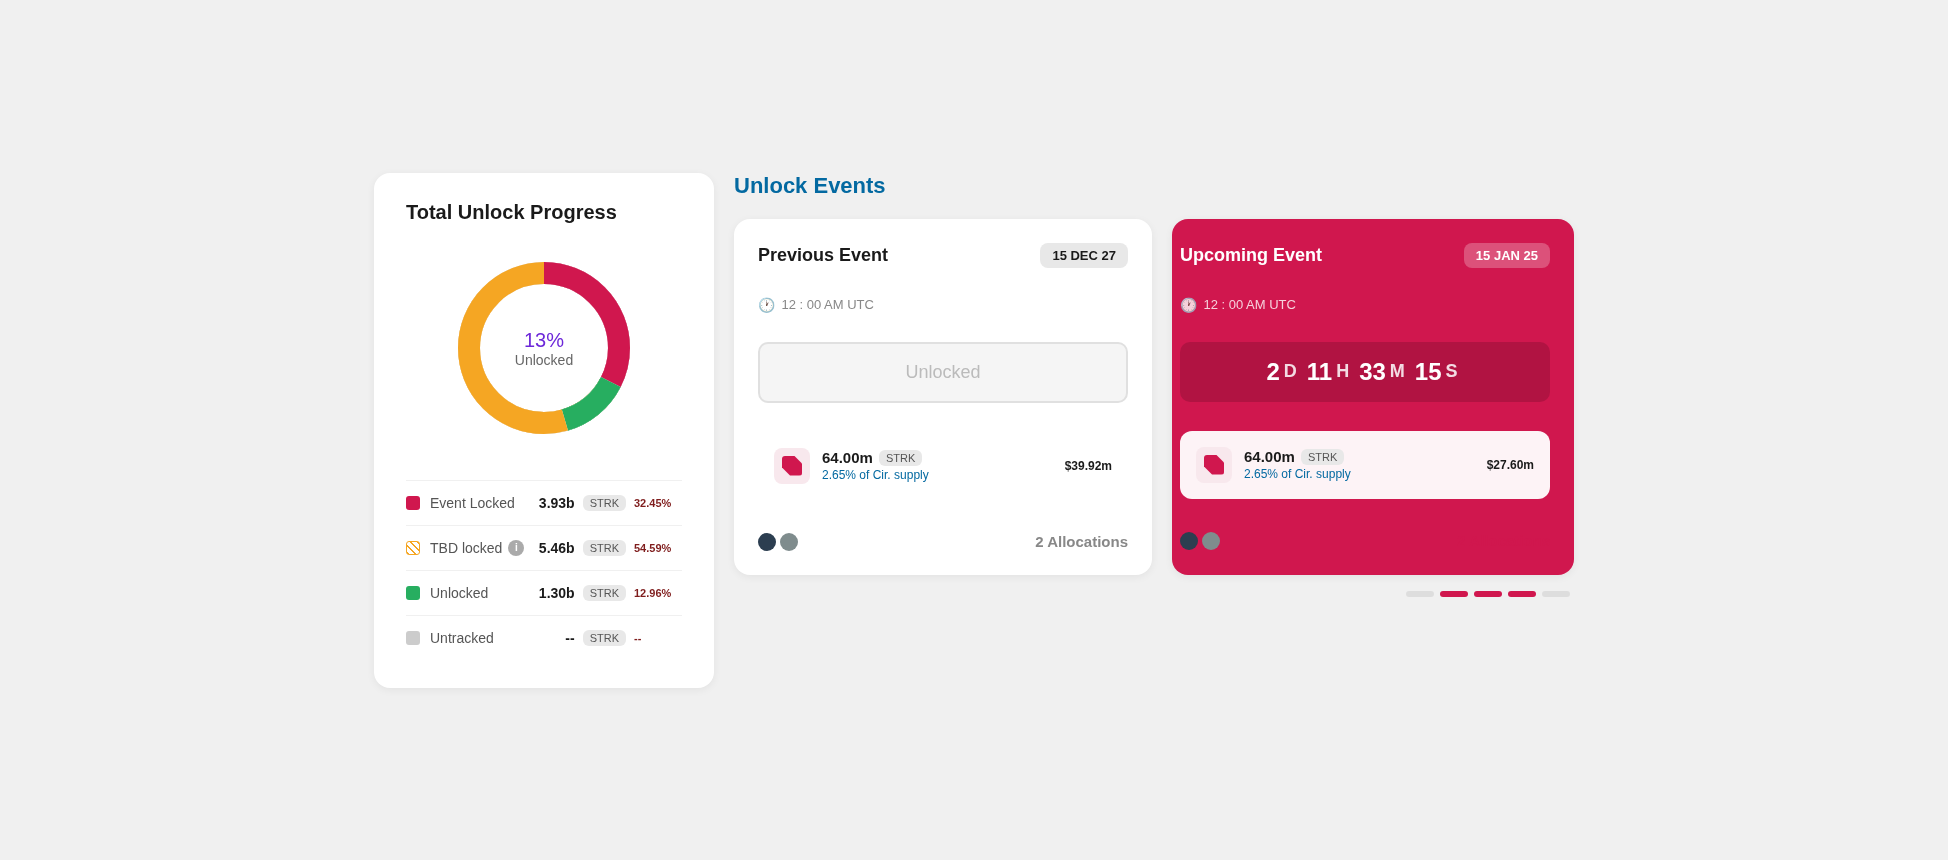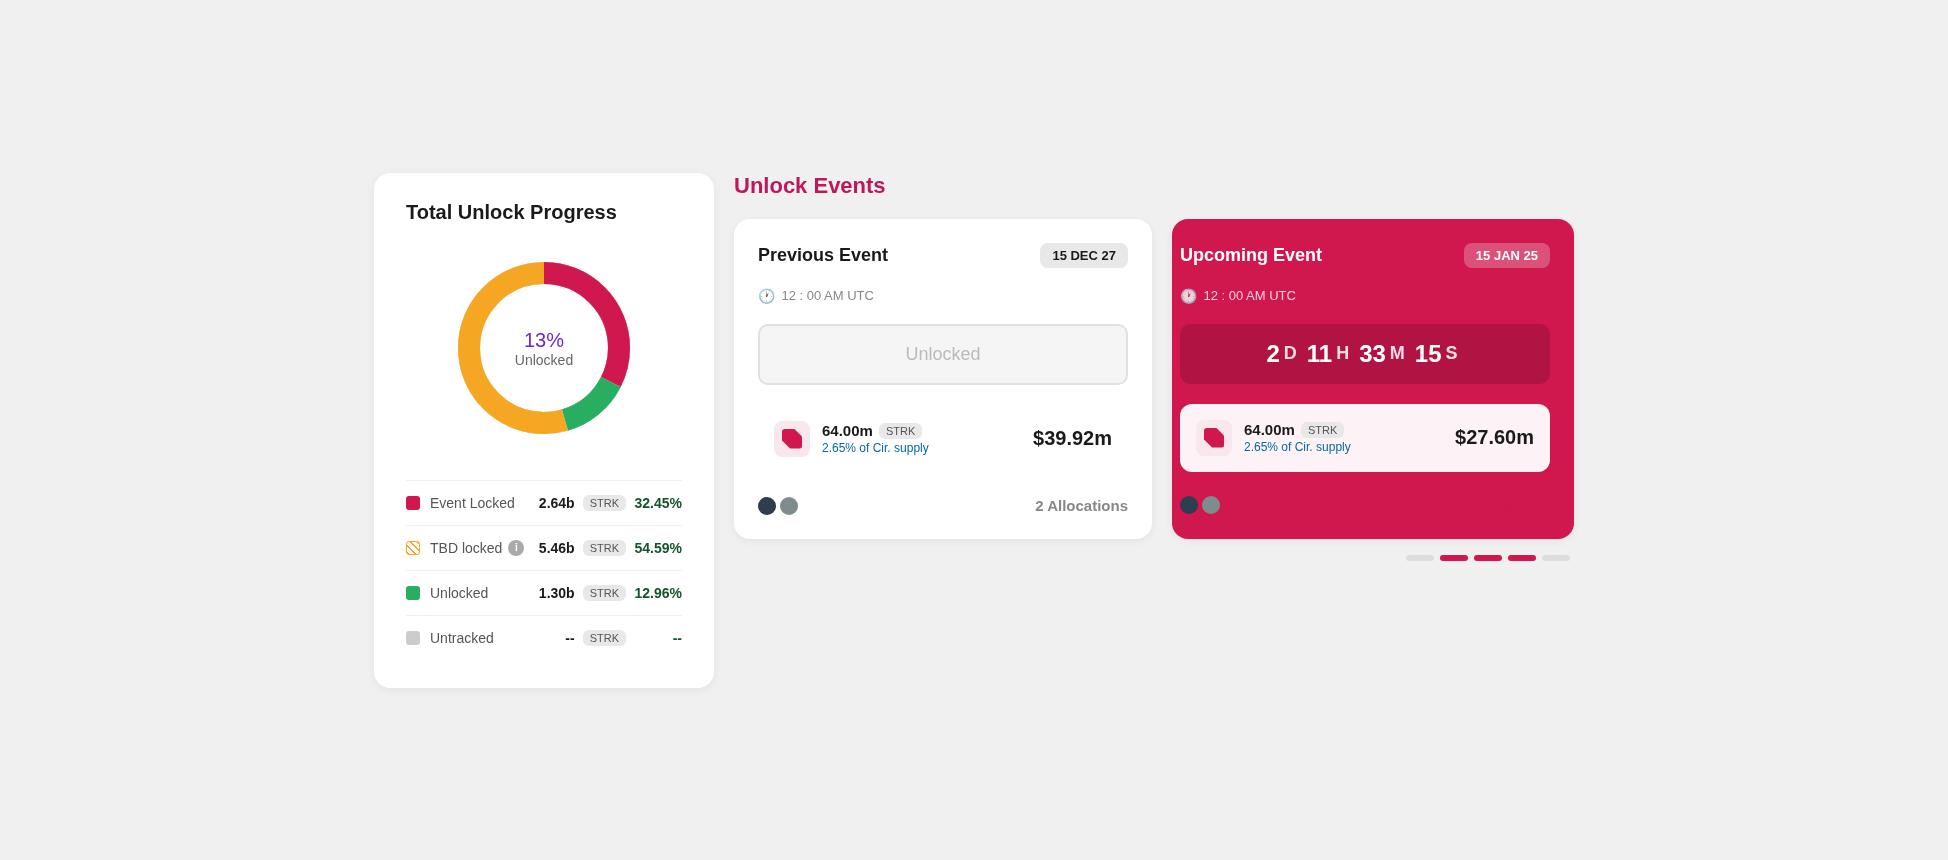--- a/index.html
+++ b/index.html
@@ -131,52 +131,52 @@
     .strk-badge {
       background: #e8e8e8;
       border-radius: 6px;
       padding: 2px 7px;
       font-size: 11px;
       font-weight: 400;
       color: #555;
       margin-right: 8px;
     }
     .legend-pct {
-      font-size: 14px;
+      font-size: 11px;
       font-weight: 600;
-      color: #14532d;
+      color: #7f1d1d;
       min-width: 48px;
-      text-align: right;
+      text-align: left;
     }
 
     
     .right-panel {
       flex: 1;
     }
     .right-panel-title {
       font-size: 22px;
       font-weight: 700;
-      color: #be185d;
+      color: #0369a1;
       margin-bottom: 20px;
     }
     .events-row {
       display: flex;
       gap: 20px;
     }
 
     
     .event-card {
       flex: 1;
       background: #fff;
       border-radius: 16px;
       padding: 24px;
       box-shadow: 0 2px 8px rgba(0,0,0,0.06);
       display: flex;
       flex-direction: column;
-      gap: 20px;
+      gap: 29px;
     }
     .event-card.upcoming {
       background: #d0174e;
       color: #fff;
       border: none;
       padding-left: 8px;
     }
     .event-header {
       display: flex;
       align-items: center;
@@ -291,21 +291,21 @@
       font-size: 15px;
       font-weight: 700;
       color: #1a1a1a;
     }
     .token-supply {
       font-size: 12px;
       color: #0369a1;
       margin-top: 2px;
     }
     .token-usd {
-      font-size: 20px;
+      font-size: 12px;
       font-weight: 700;
       color: #1a1a1a;
       margin-left: auto;
     }
 
     
     .allocations-row {
       display: flex;
       align-items: center;
       justify-content: space-between;
@@ -387,21 +387,21 @@
           <span class="donut-percent">13%</span>
           <span class="donut-label">Unlocked</span>
         </div>
       </div>
     </div>
 
     <ul class="legend-list">
       <li class="legend-item">
         <span class="legend-color locked"></span>
         <span class="legend-name">Event Locked</span>
-        <span class="legend-value">2.64b</span>
+        <span class="legend-value">3.93b</span>
         <span class="strk-badge">STRK</span>
         <span class="legend-pct">32.45%</span>
       </li>
       <li class="legend-item">
         <span class="legend-color striped"></span>
         <span class="legend-name">
           <span>TBD locked</span>
           <span class="info-icon">i</span>
         </span>
         <span class="legend-value">5.46b</span>

